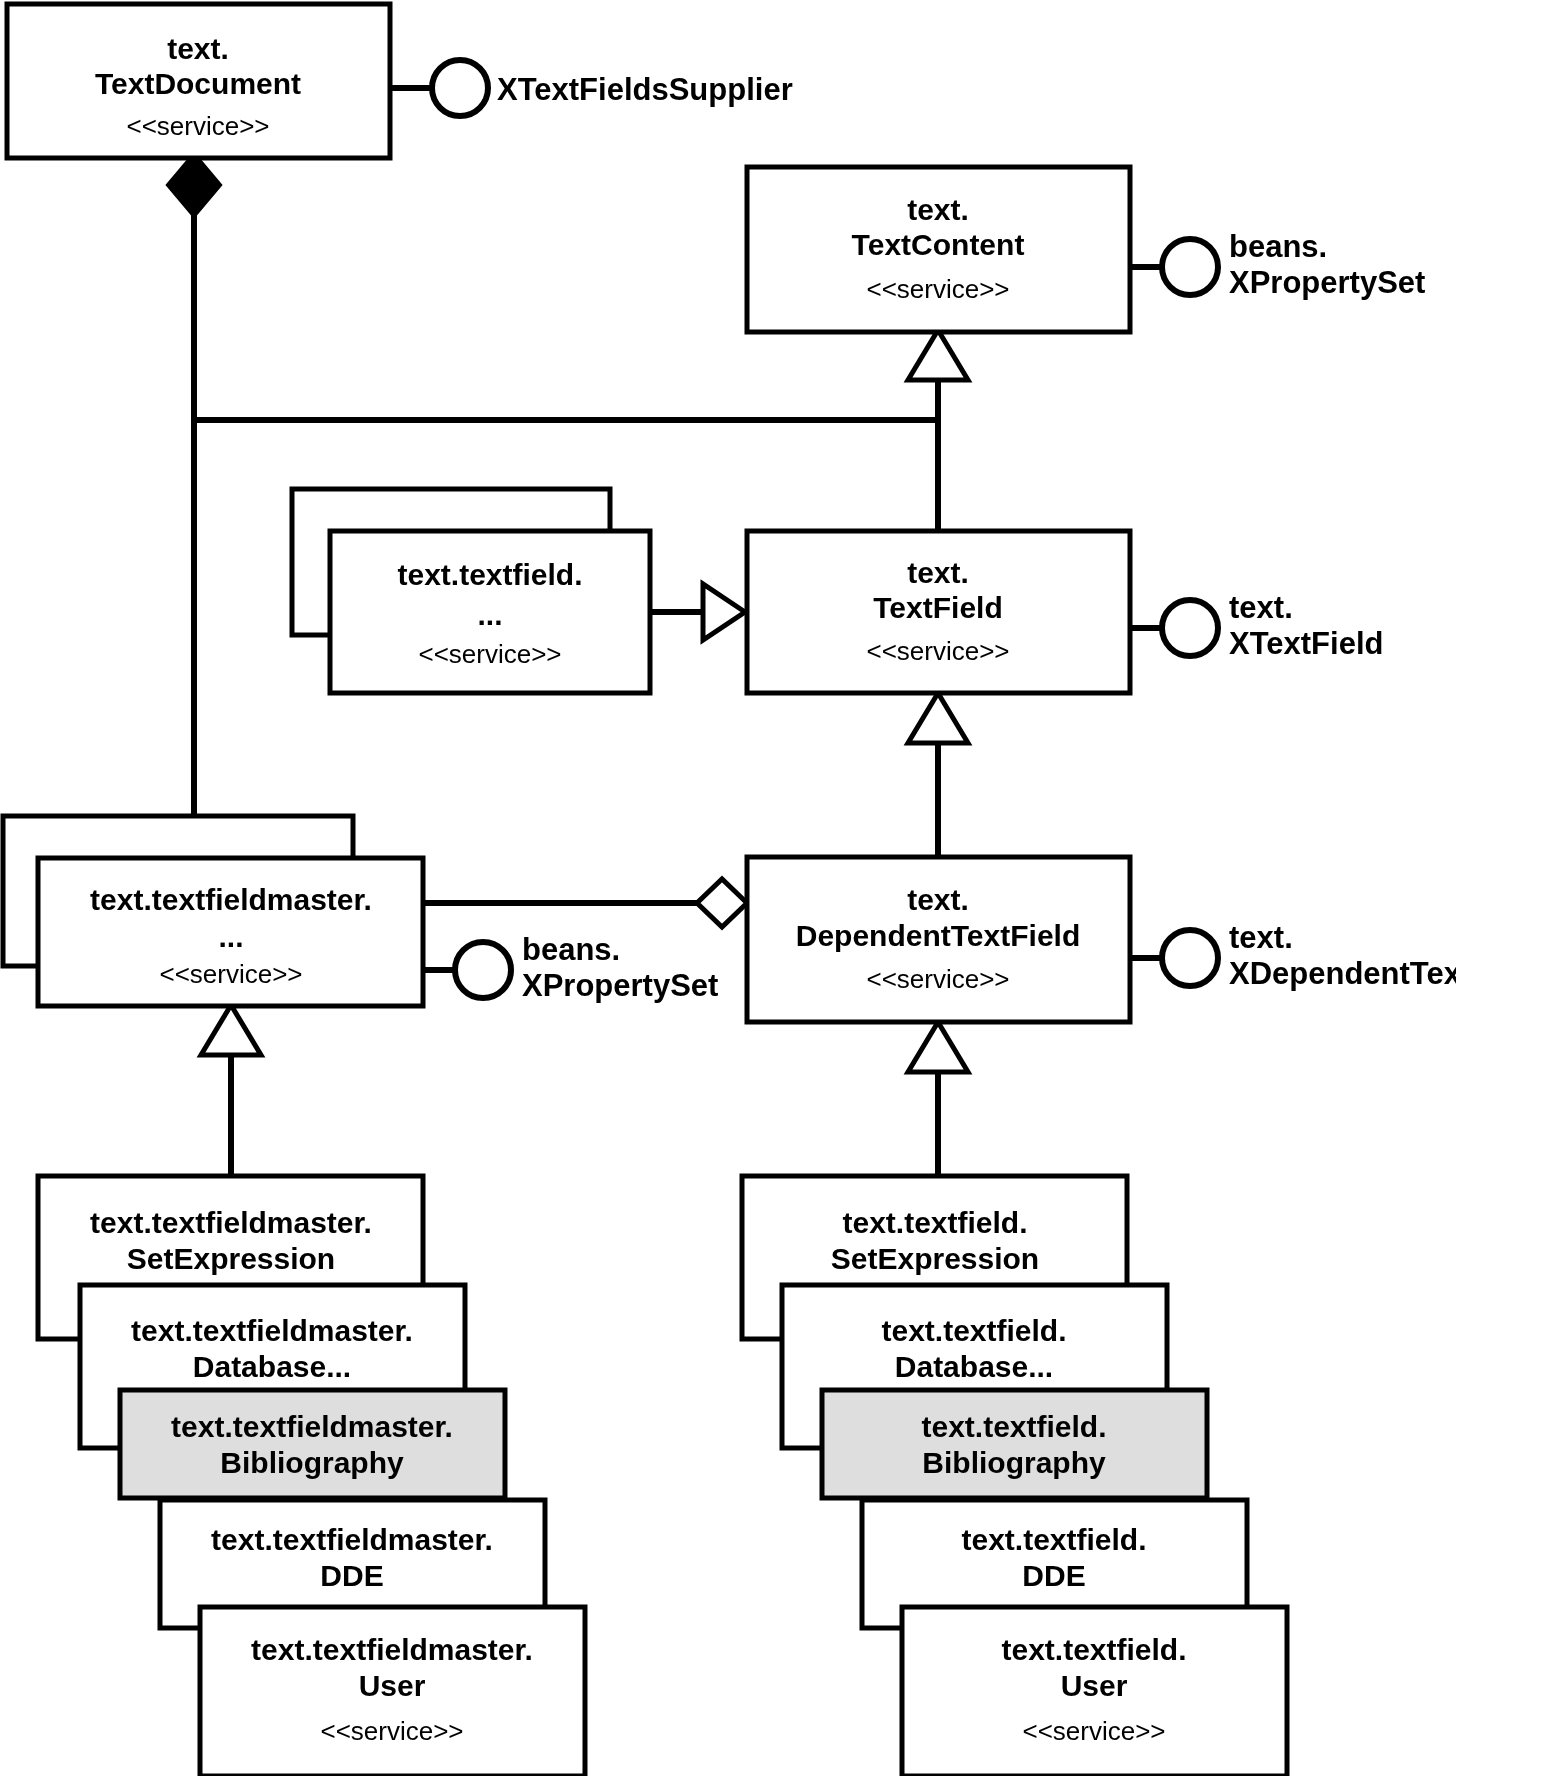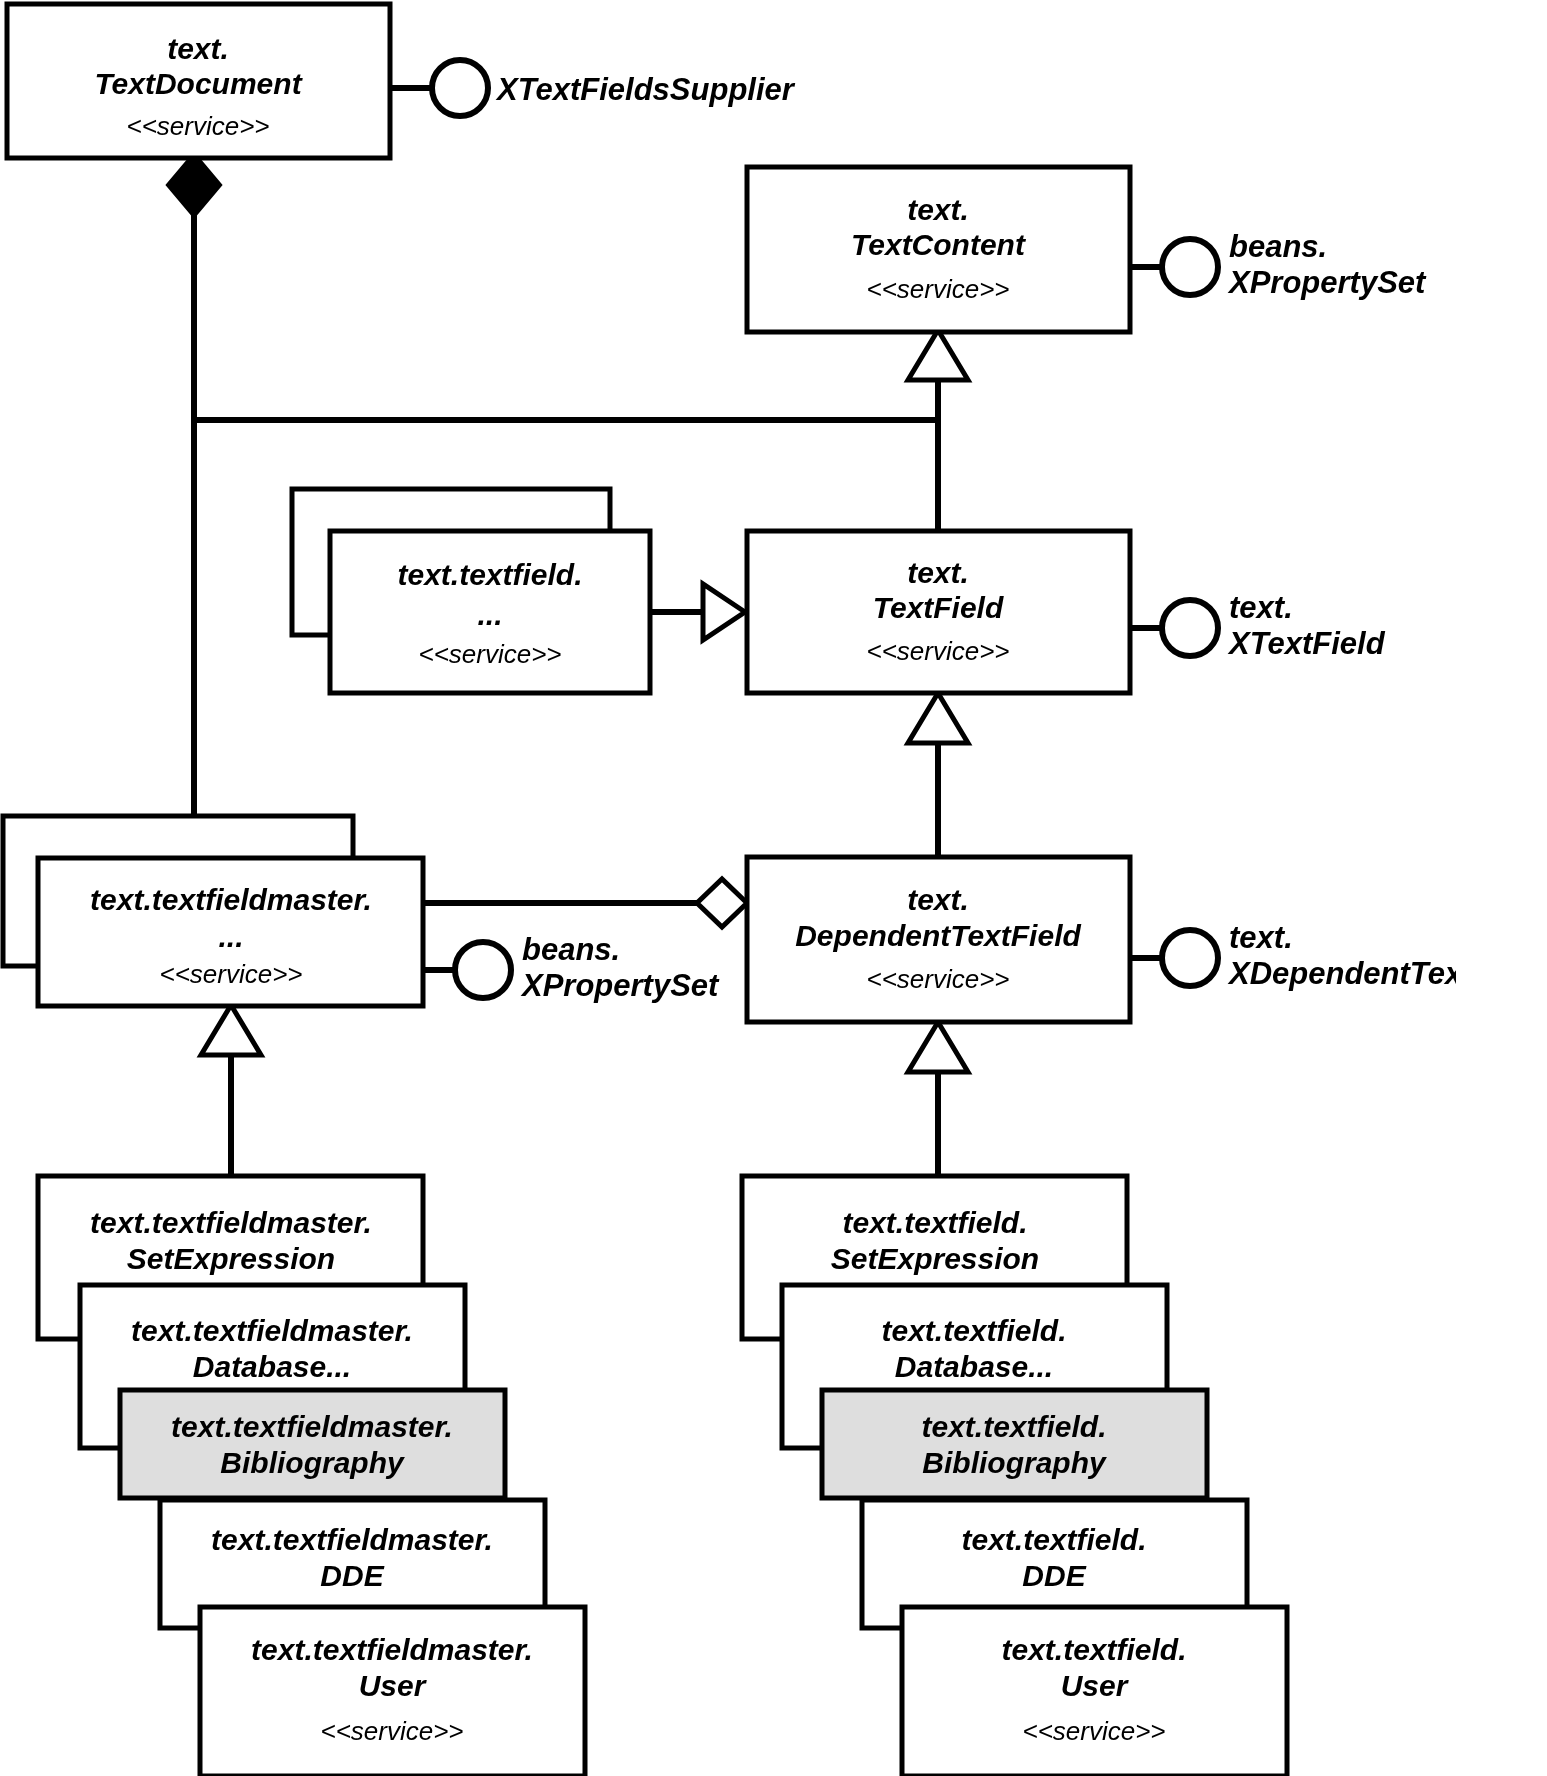--- a/index.html
+++ b/index.html
@@ -9,21 +9,20 @@
   }
   body {
     font-family: "Liberation Sans", sans-serif;
   }
   #diagram-root {
     position: relative;
     width: 1456px;
     height: 1776px;
     background: #ffffff;
     overflow: hidden;
-    font-style: italic;
   }
   svg#uml {
     position: absolute;
     left: 0;
     top: 0;
     width: 1547px;
     height: 1776px;
     display: block;
   }
   .cls-box {

